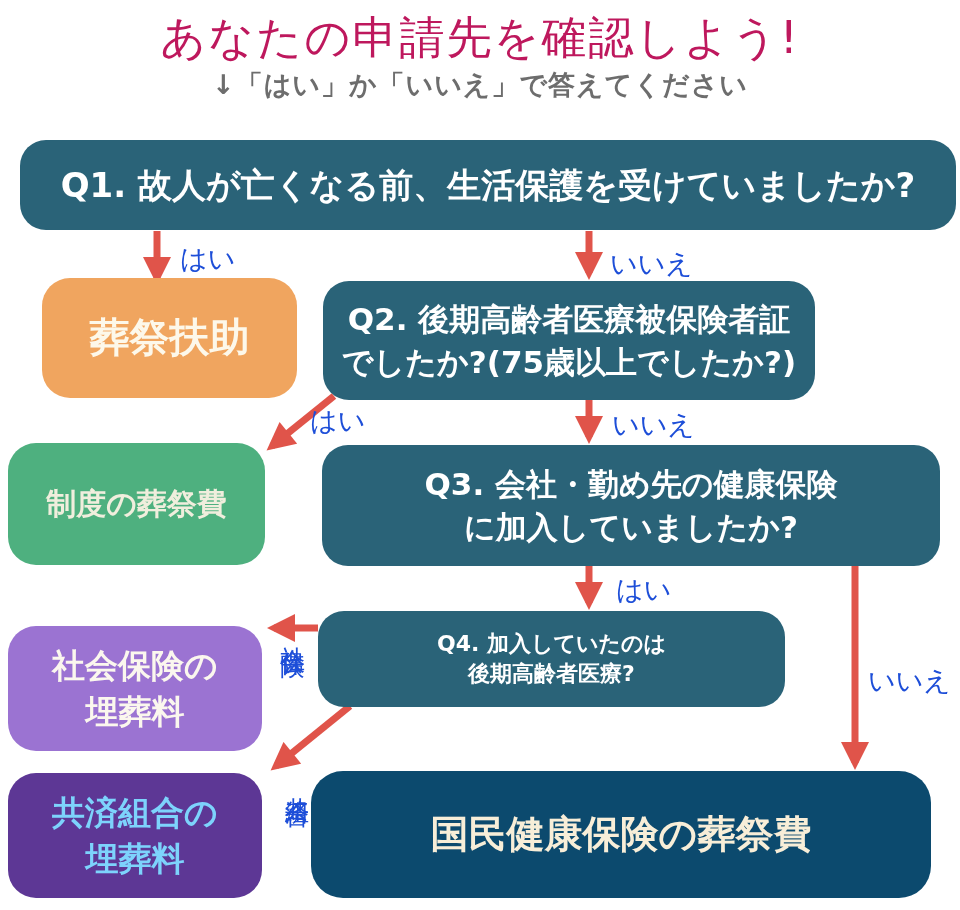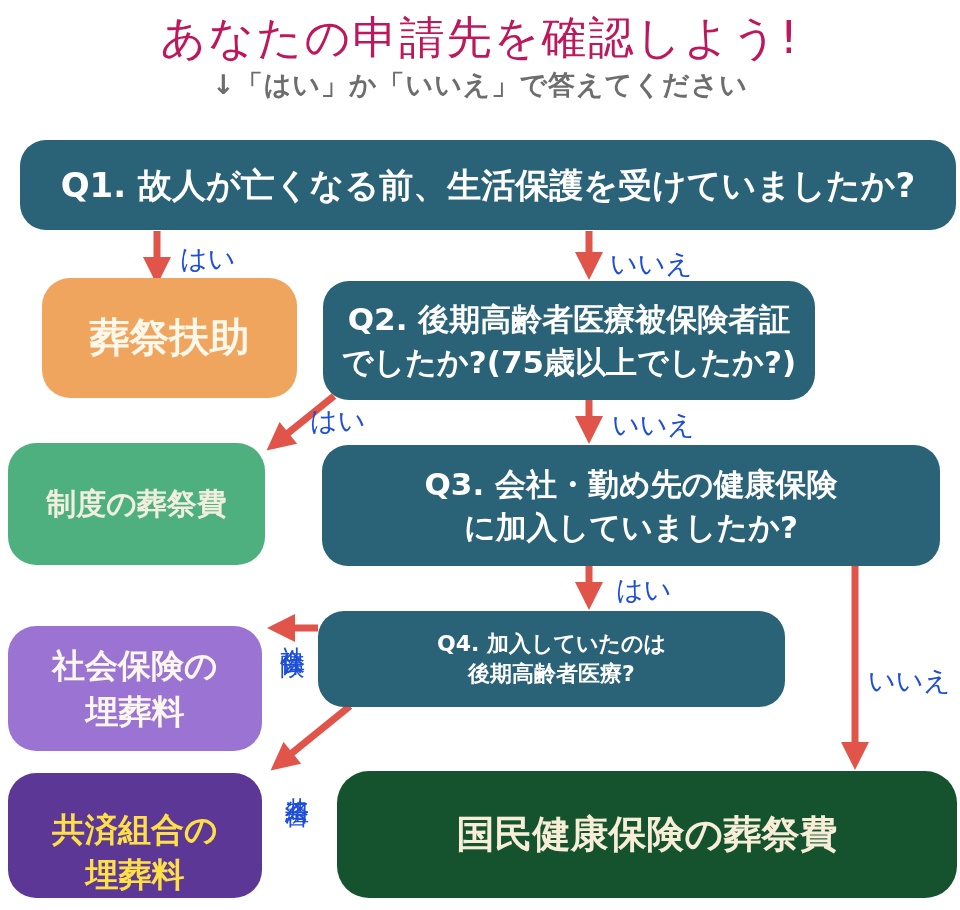--- a/index.html
+++ b/index.html
@@ -46,22 +46,22 @@
   }
   .box .line { display: block; }
   .q-box { background: #2a6378; border-radius: 26px; }
   #q1 { left: 12px;  top: 140px; width: 936px; height: 90px;  font-size: 34px; margin-left: 8px; }
   #q2 { left: 323px; top: 281px; width: 492px; height: 119px; font-size: 31px; }
   #q3 { left: 322px; top: 445px; width: 618px; height: 121px; font-size: 31px; }
   #q4 { left: 318px; top: 611px; width: 467px; height: 96px;  font-size: 22px; }
   #result-sosai-fujo   { left: 10px;  top: 278px; width: 255px; height: 120px; font-size: 40px; background: #f0a55f; color: #fdf8ea; margin-left: 32px; }
   #result-kouki-korei  { left: 8px;   top: 443px; width: 257px; height: 122px; font-size: 30px; background: #4eb07f; color: #f0eedd; }
   #result-shakai-hoken { left: 8px;   top: 608px; width: 254px; height: 125px; font-size: 33px; background: #9b73d2; color: #fbf7ee; margin-top: 18px; }
-  #result-kyosai-kumiai{ left: 8px;   top: 773px; width: 254px; height: 125px; font-size: 33px; background: #5d3795; color: #fde047; justify-content: flex-end; }
-  #result-kokumin      { left: 337px; top: 771px; width: 620px; height: 127px; font-size: 38px; background: #14532d; color: #f8eed8; border-radius: 32px; }
+  #result-kyosai-kumiai{ left: 8px;   top: 773px; width: 254px; height: 125px; font-size: 33px; background: #5d3795; color: #7dd3fc; }
+  #result-kokumin      { left: 311px; top: 771px; width: 620px; height: 127px; font-size: 38px; background: #0c4a6e; color: #f8eed8; border-radius: 32px; }
   .arrows {
     position: absolute;
     left: 0; top: 0;
     pointer-events: none;
   }
   .arrow-label {
     position: absolute;
     color: #1d4ed8;
     font-size: 27px;
     font-weight: 400;

